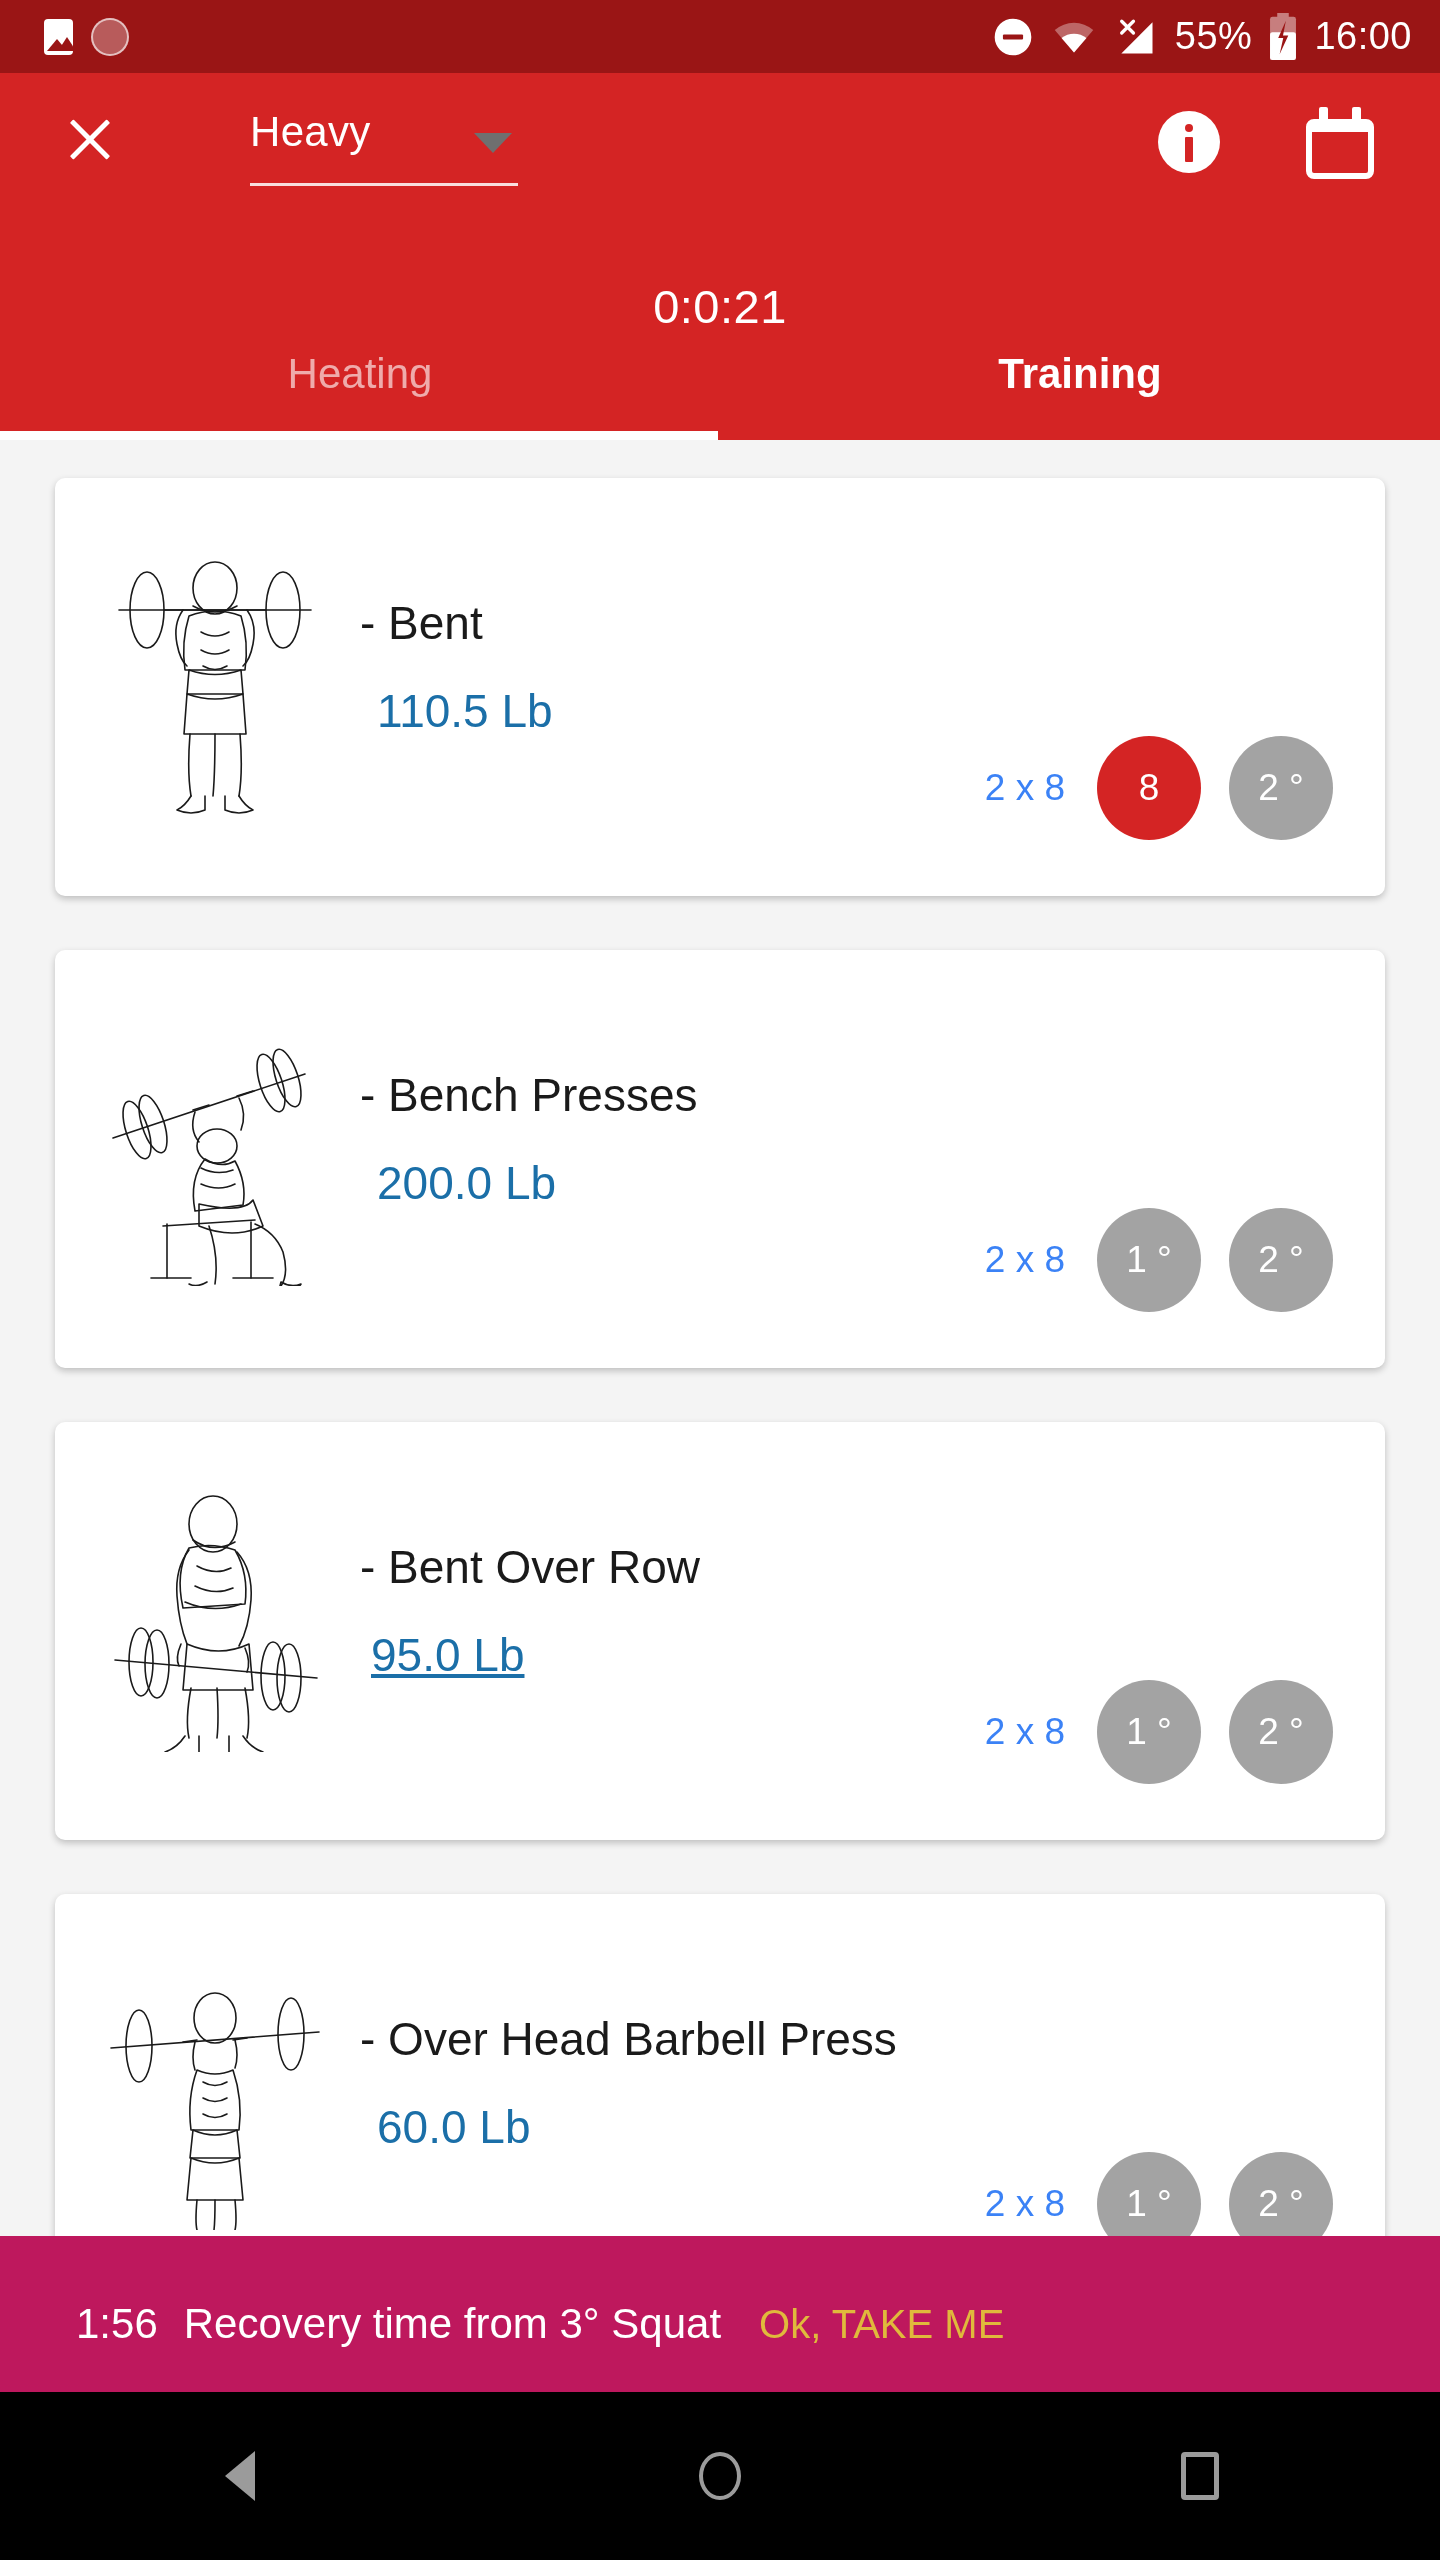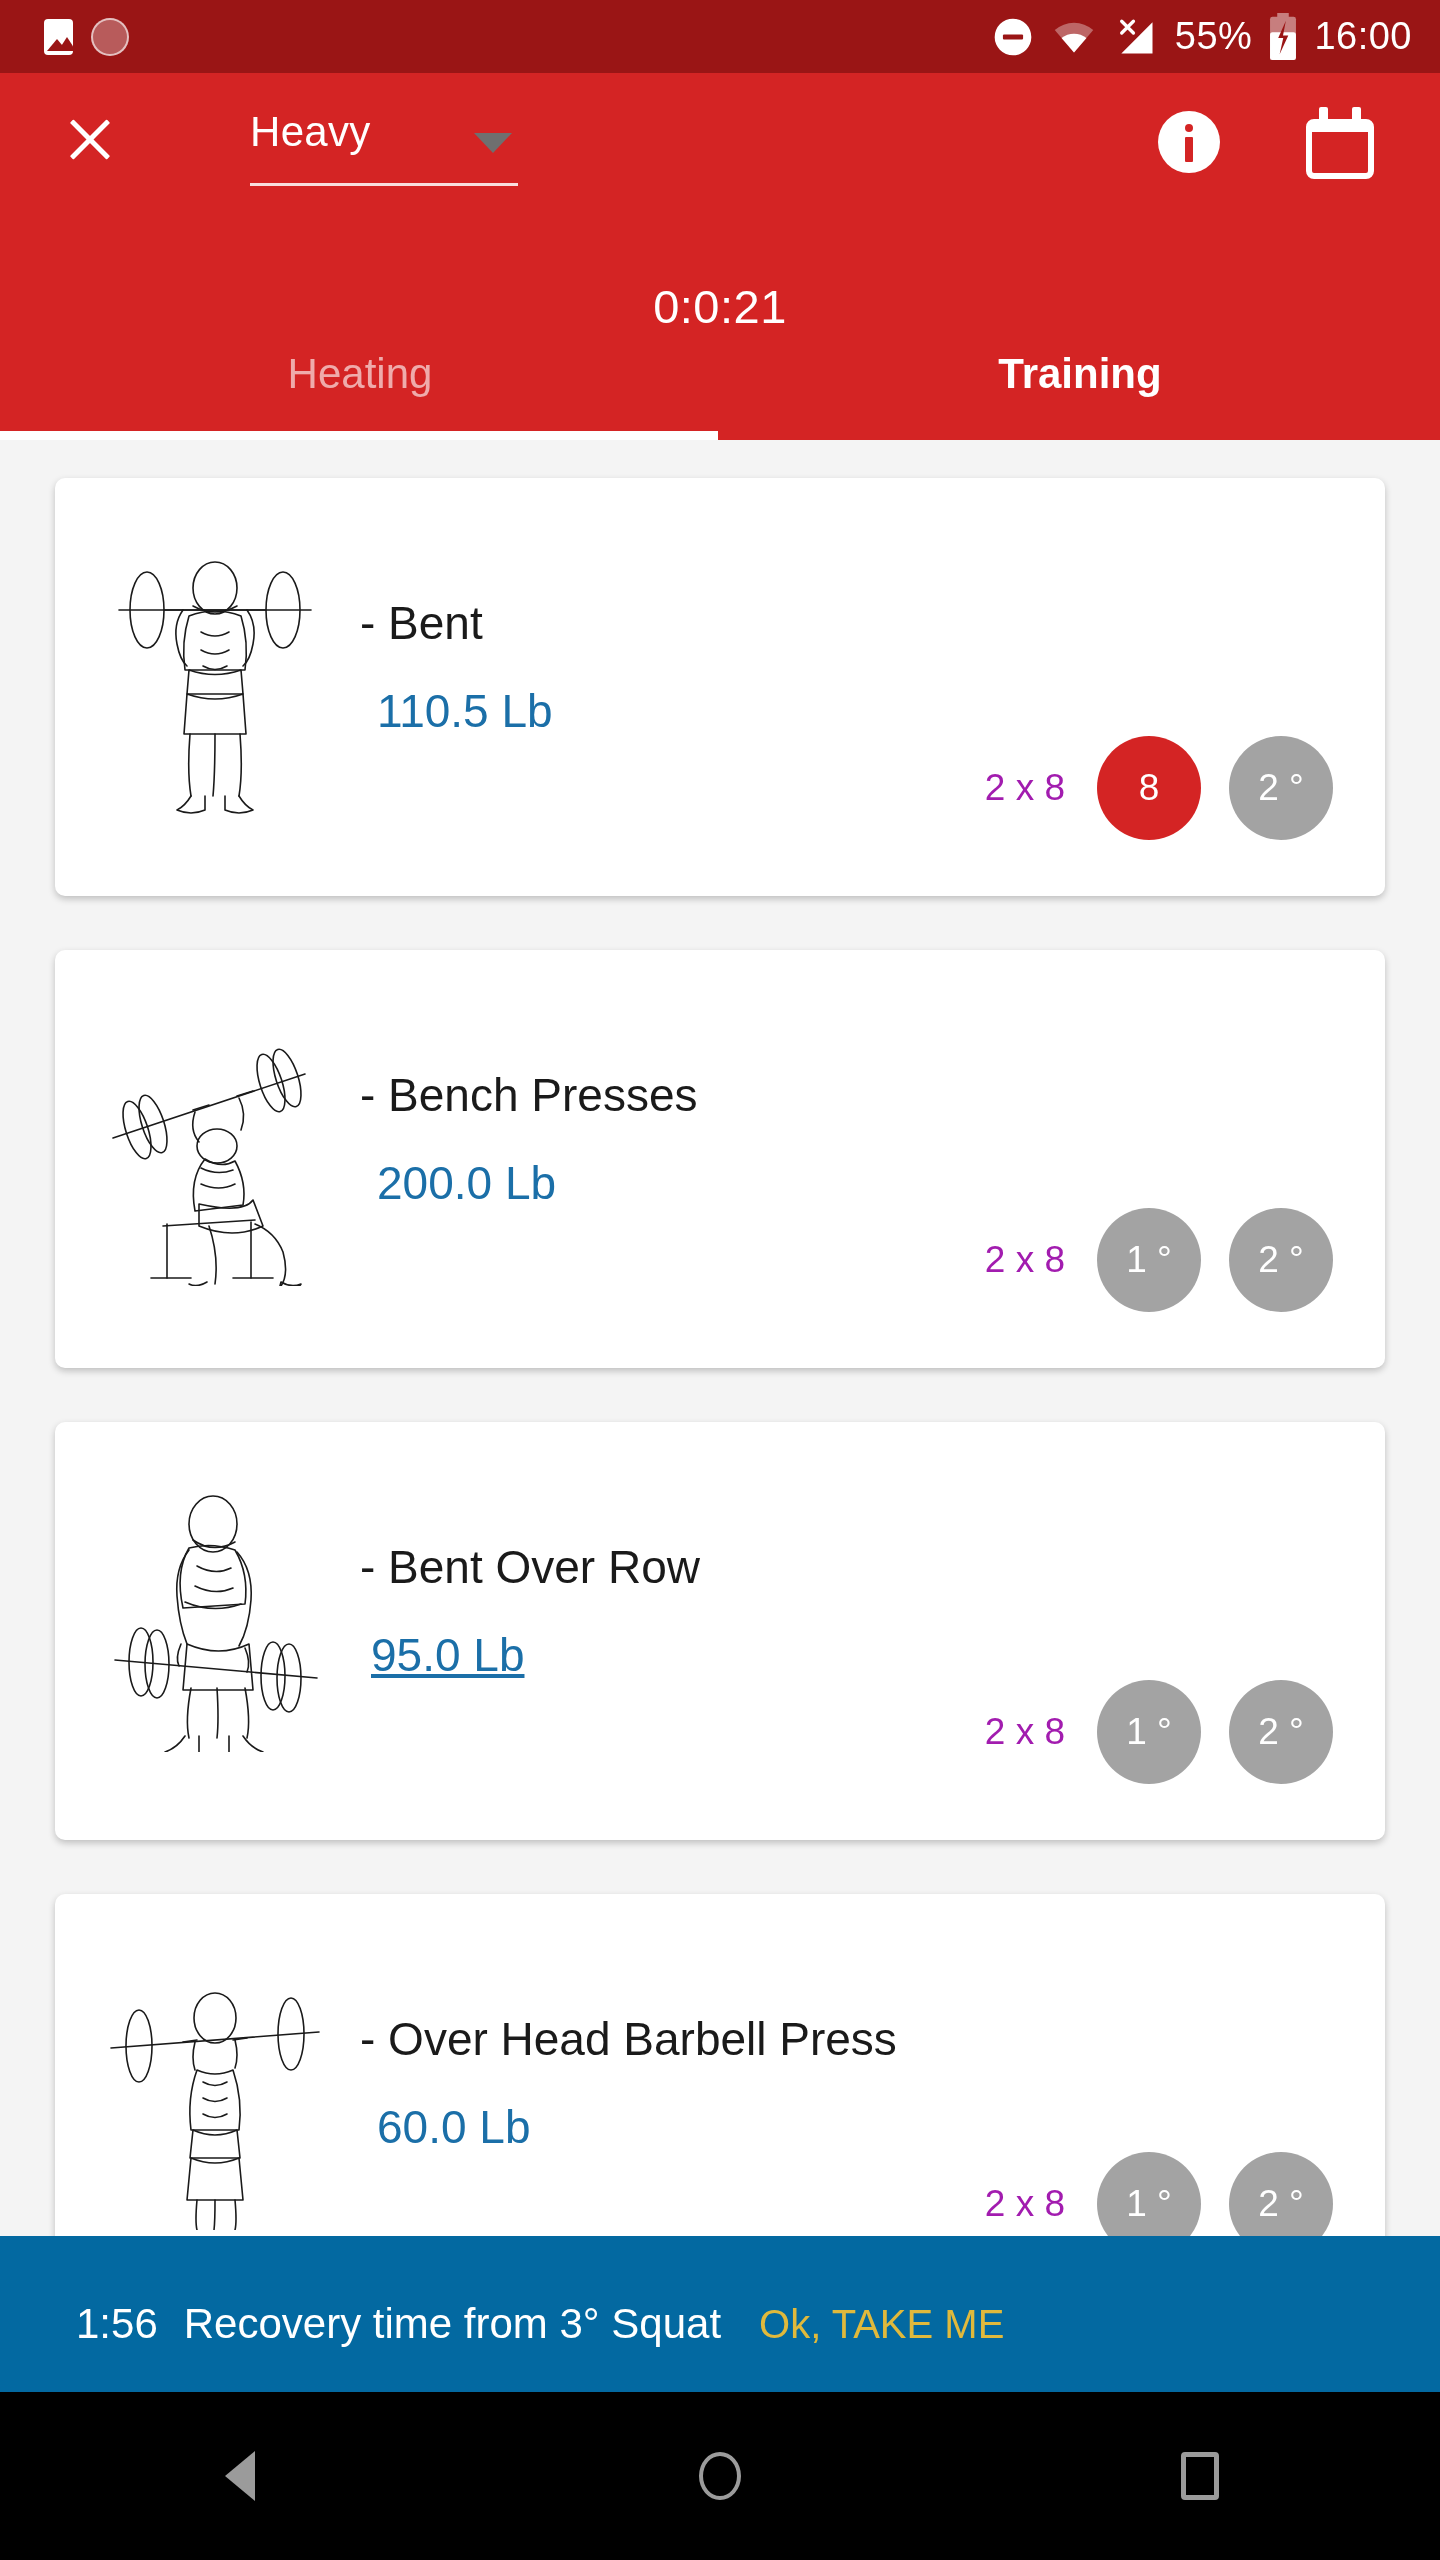--- a/index.html
+++ b/index.html
@@ -279,21 +279,21 @@
     white-space: nowrap;
   }
   .set-row {
     position: absolute;
     right: 52px;
     display: flex;
     align-items: center;
     gap: 28px;
   }
   .set-label {
-    color: #a21caf;
+    color: #3b82f6;
     font-size: 37px;
     font-weight: 400;
     margin-right: 4px;
     white-space: nowrap;
   }
   .set-badge {
     width: 104px; height: 104px;
     border-radius: 50%;
     display: flex;
     align-items: center;
@@ -306,21 +306,21 @@
   }
   .set-badge.gray { background: #a3a3a3; }
   .set-badge.red  { background: #d42424; }
 
   
   #snackbar {
     position: absolute;
     left: 0; top: 2236px;
     width: 1440px;
     height: 176px;
-    background: #0369a1;
+    background: #be185d;
     display: flex;
     align-items: center;
     padding-left: 76px;
     box-sizing: border-box;
   }
   #snackbar-time {
     color: #ffffff;
     font-size: 42px;
     margin-right: 26px;
     white-space: nowrap;

